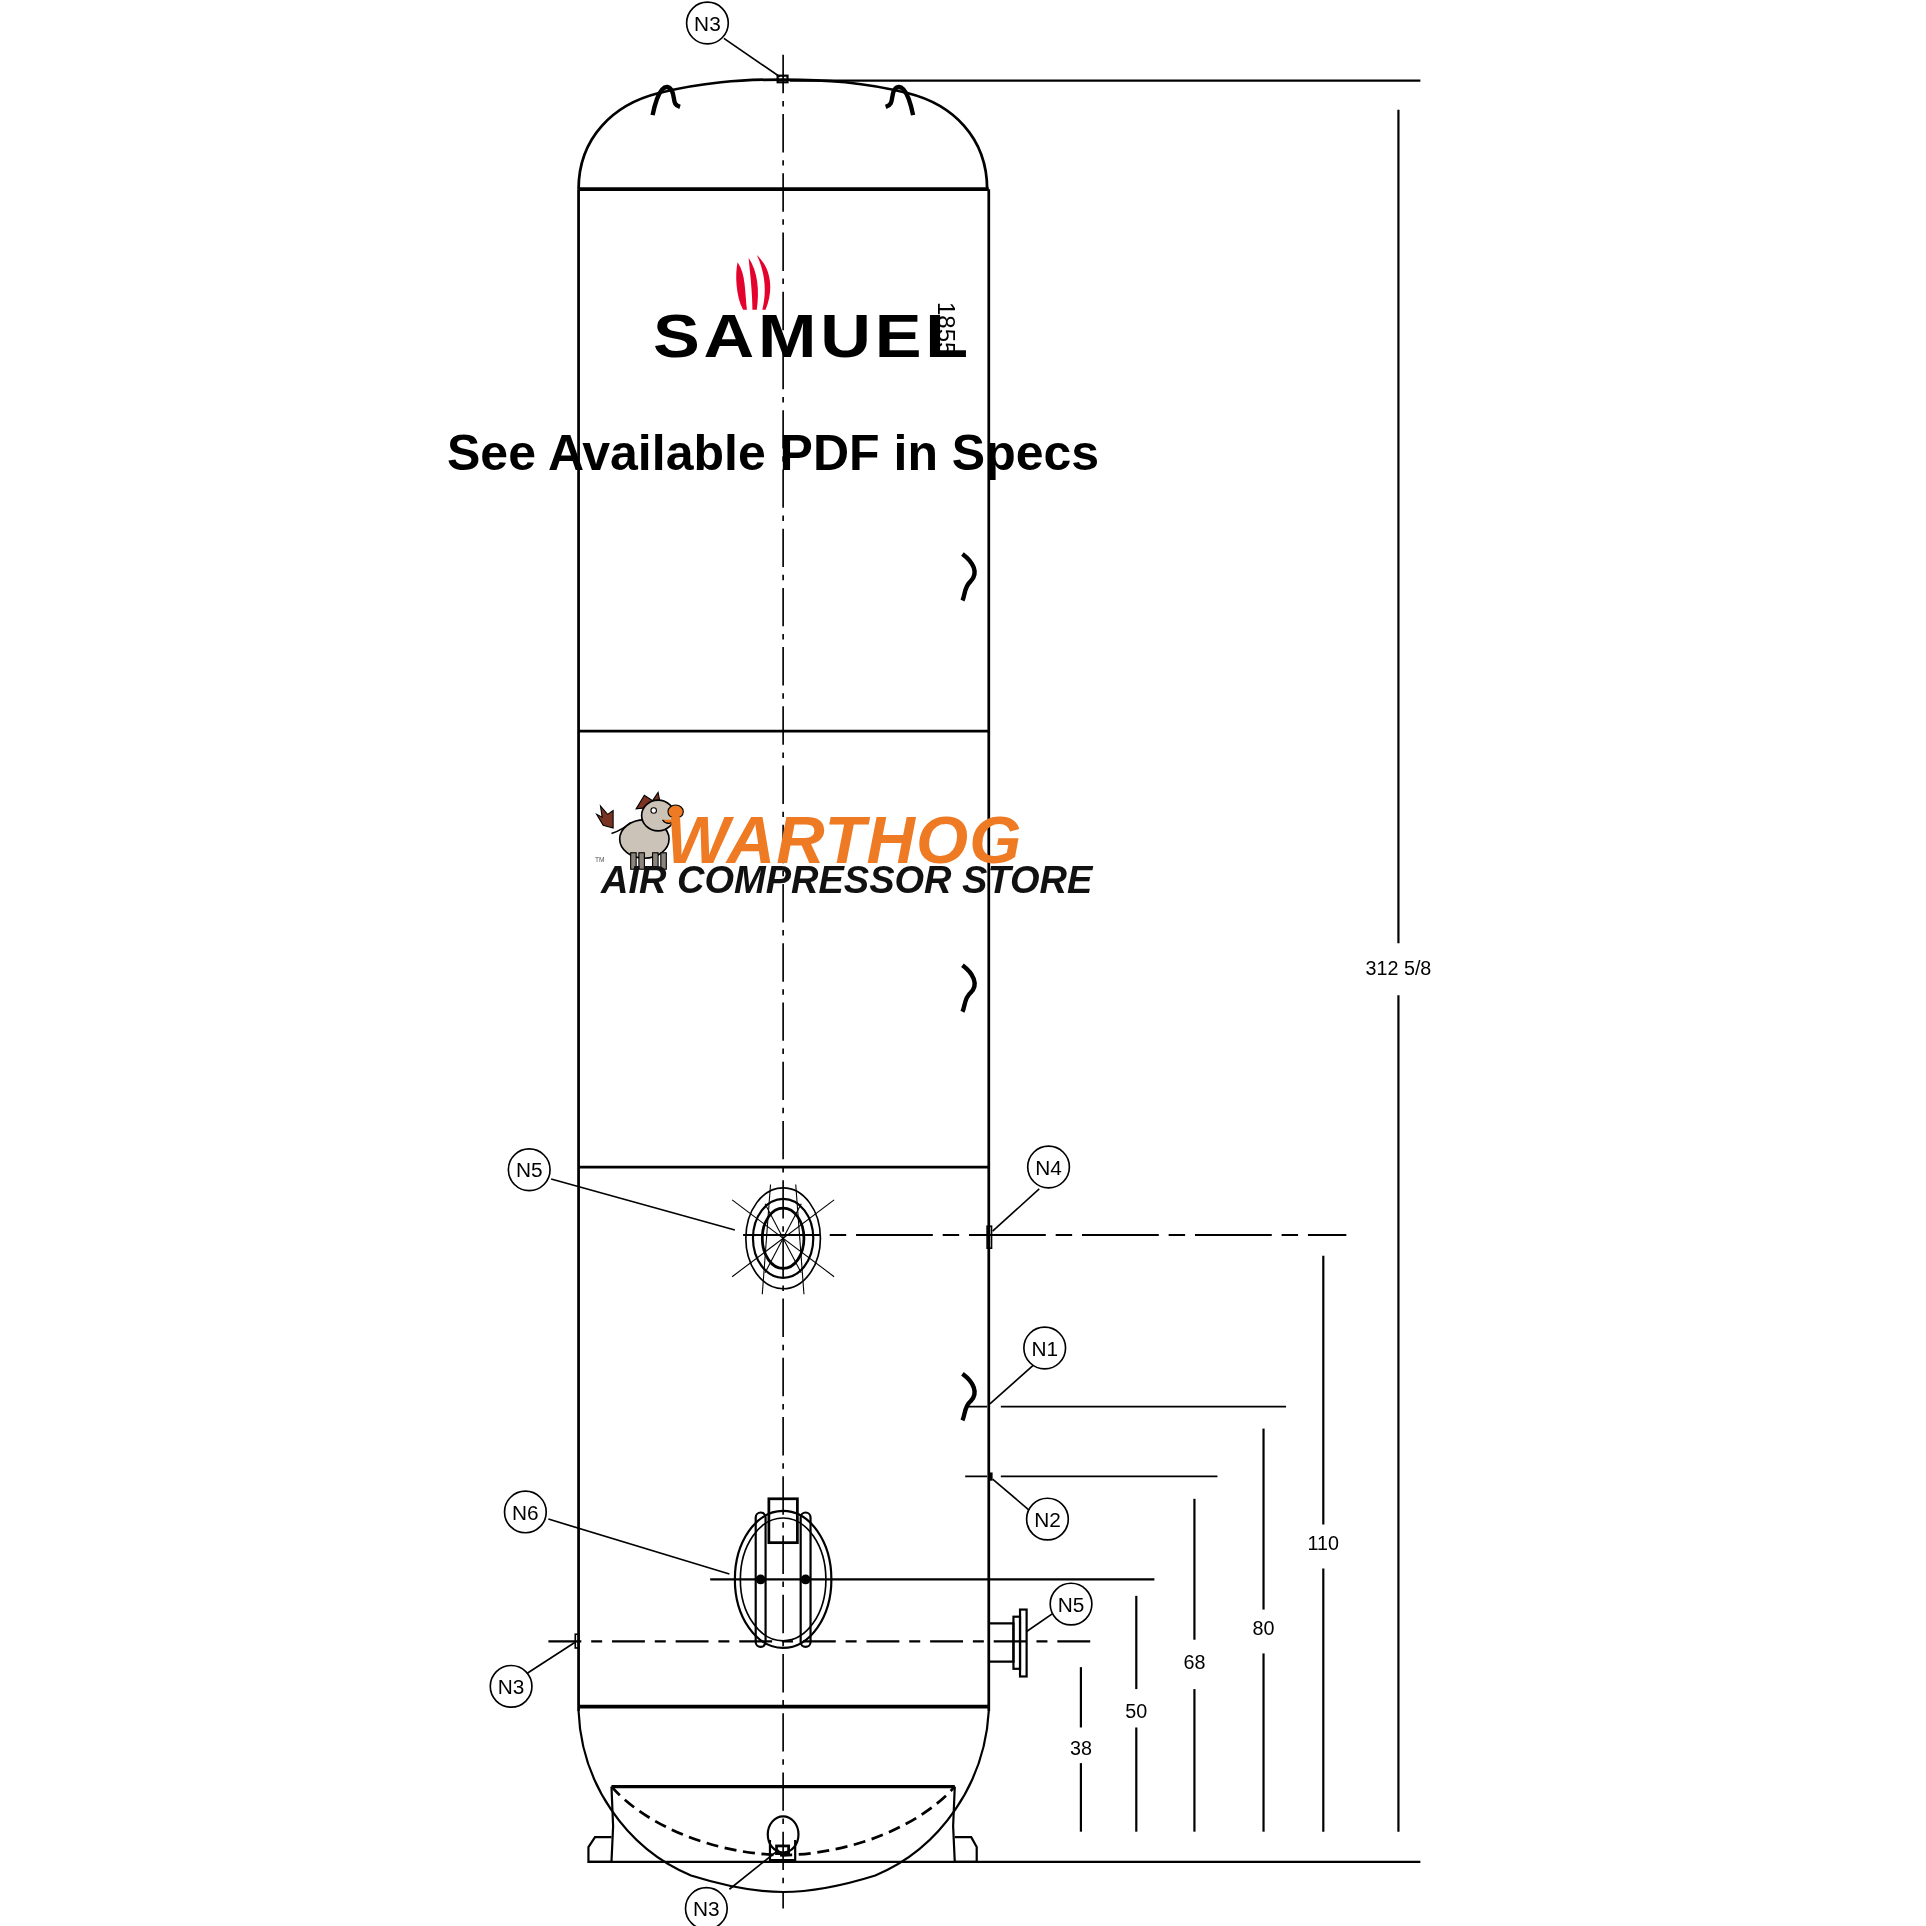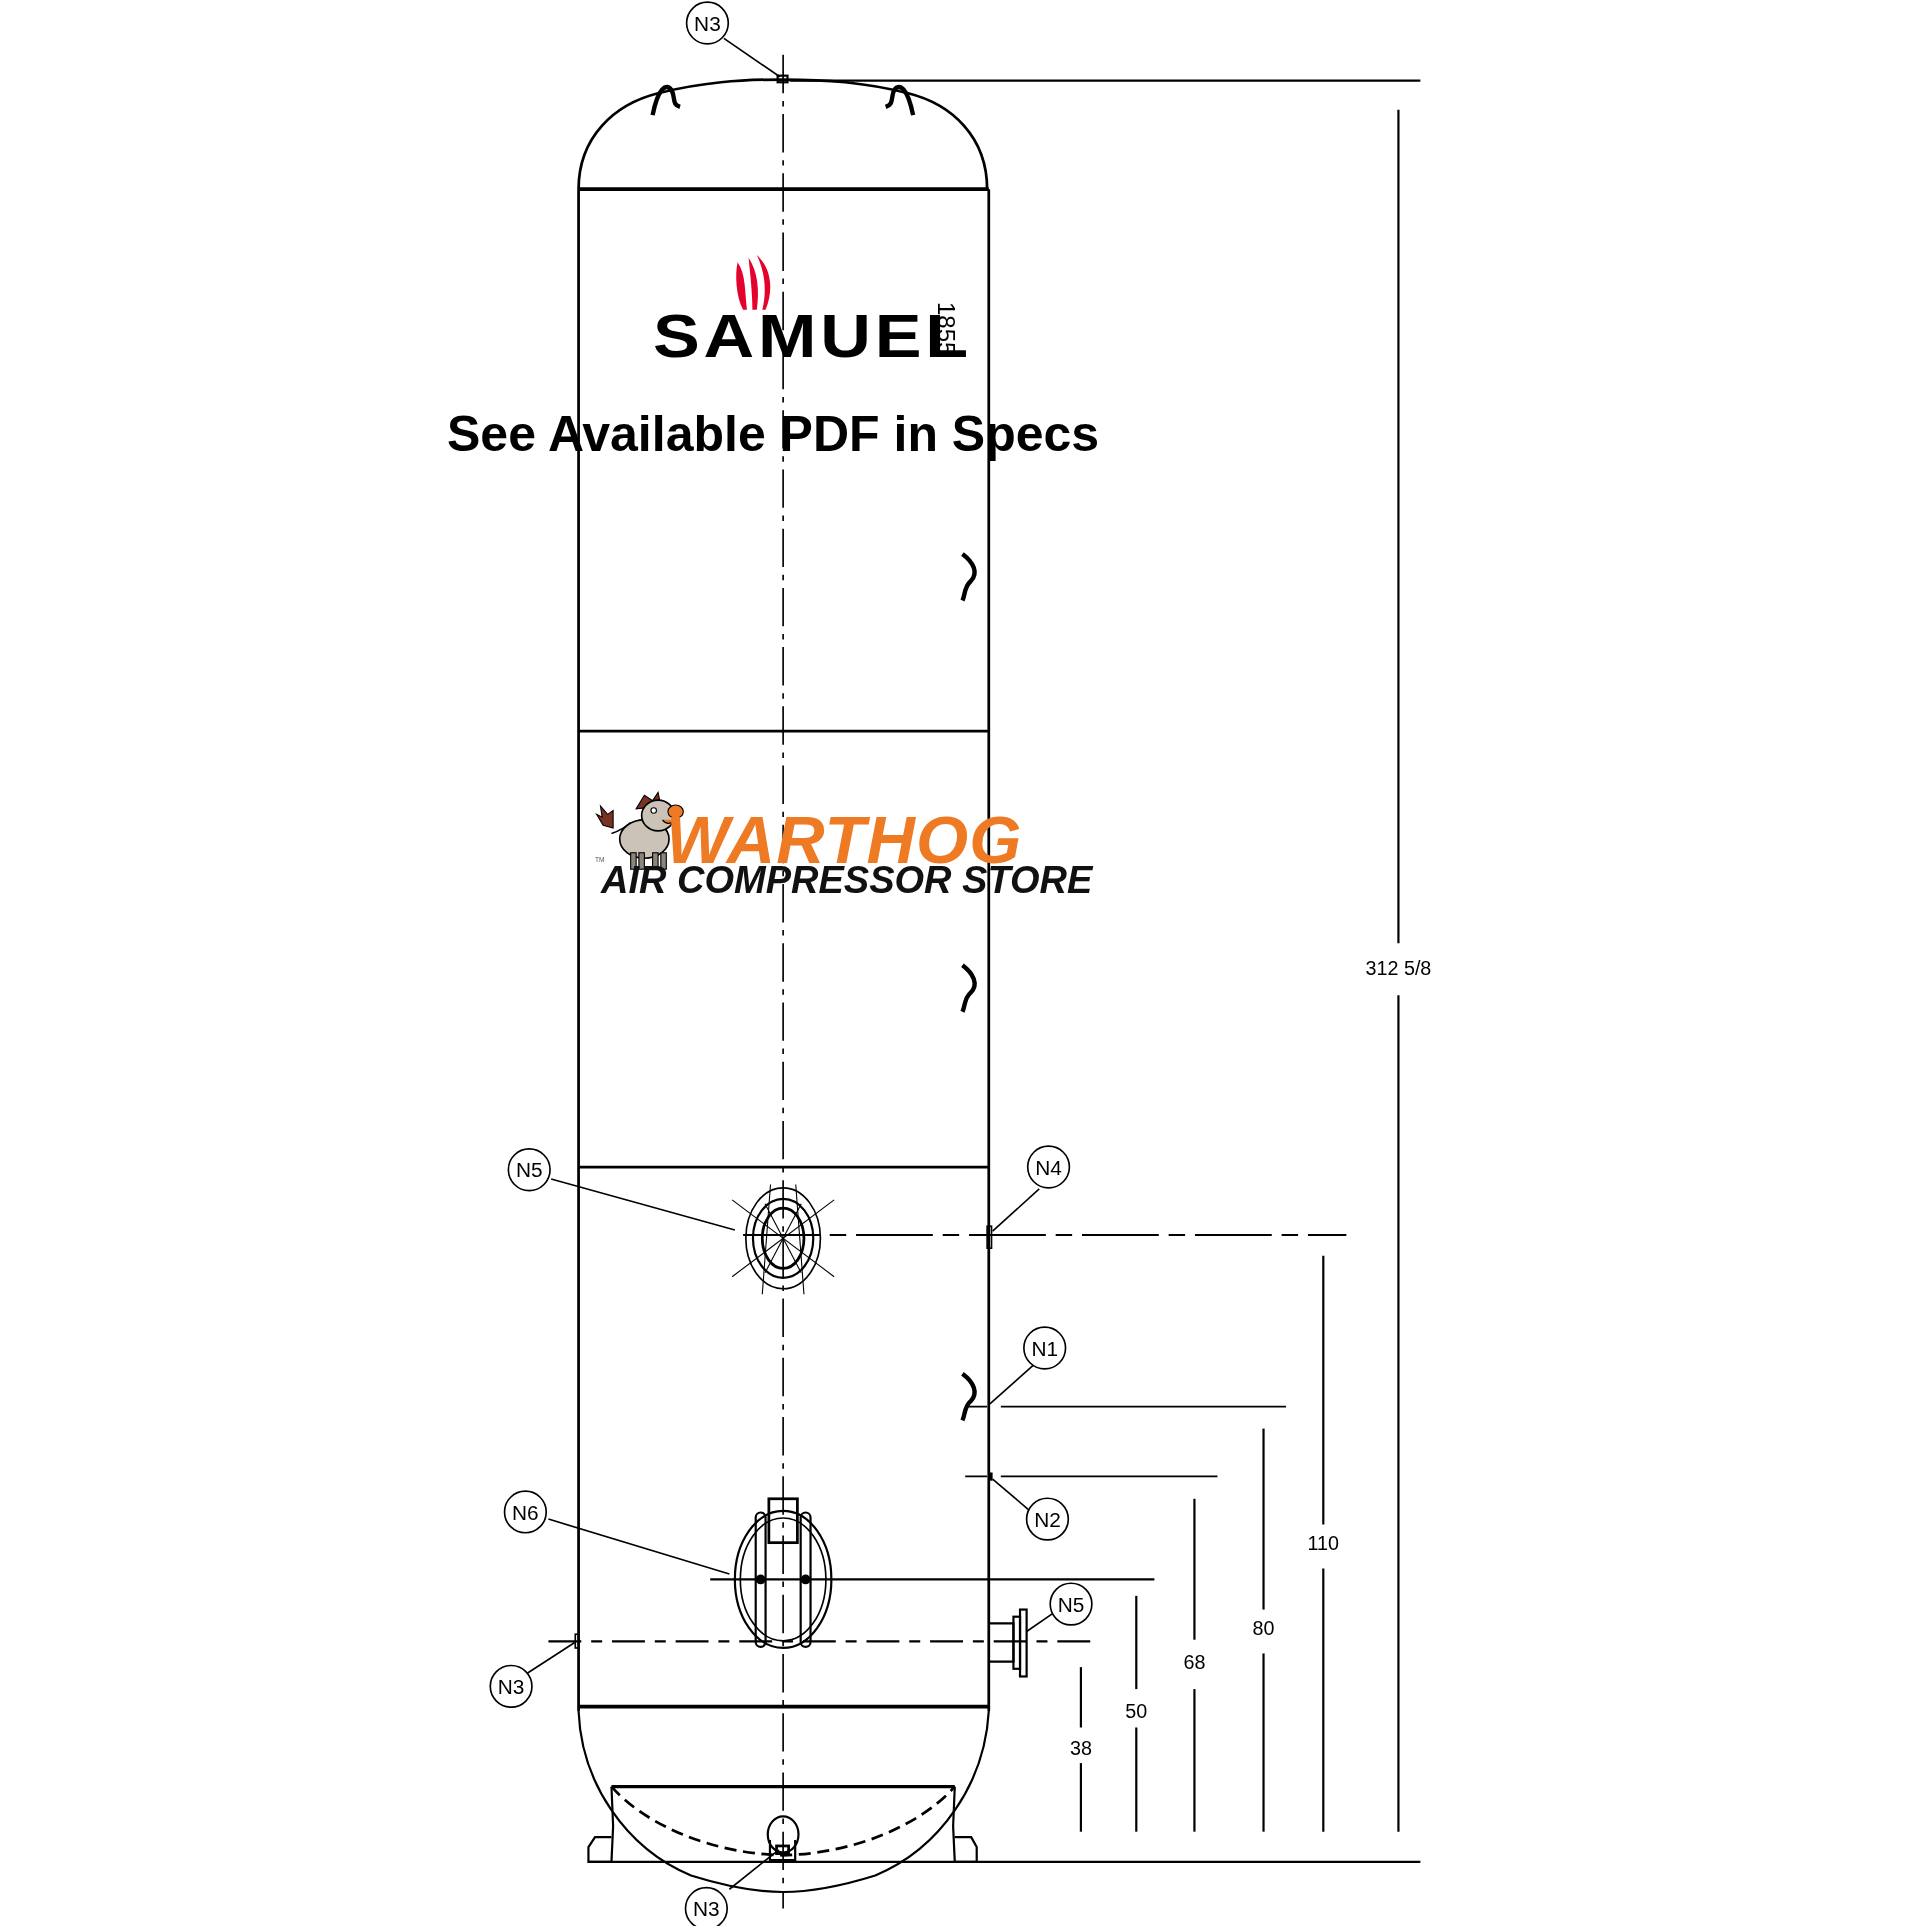--- a/index.html
+++ b/index.html
@@ -4,21 +4,21 @@
 <style>
   html,body{margin:0;padding:0;background:#ffffff;}
   body{width:1926px;height:1926px;overflow:hidden;position:relative;font-family:"Liberation Sans",sans-serif;}
   svg{position:absolute;left:0;top:0;}
   .ln{stroke:#000;fill:none;}
   .lbl{font-family:"Liberation Sans",sans-serif;fill:#000;}
   .bub{fill:#fff;stroke:#000;stroke-width:3;}
   .samuel{position:absolute;left:653px;top:258px;width:329px;height:110px;}
   .samuel-word{position:absolute;left:0;top:48px;font-family:"Liberation Sans",sans-serif;font-weight:bold;font-size:61px;letter-spacing:3.3px;color:#000;transform:scaleX(1.15);transform-origin:left;line-height:1;}
   .samuel-year{position:absolute;left:307px;top:44px;font-size:24px;color:#000;transform:rotate(90deg);transform-origin:left top;font-family:"Liberation Sans",sans-serif;}
-  .notice{position:absolute;left:447px;top:409px;font-family:"Liberation Sans",sans-serif;font-weight:bold;font-size:50px;color:#000;white-space:nowrap;line-height:1;}
+  .notice{position:absolute;left:447px;top:428px;font-family:"Liberation Sans",sans-serif;font-weight:bold;font-size:50px;color:#000;white-space:nowrap;line-height:1;}
   .warthog-word{position:absolute;left:666px;top:806px;font-family:"Liberation Sans",sans-serif;font-weight:bold;font-style:italic;font-size:67px;color:#ef7a24;line-height:1;letter-spacing:1.1px;}
   .warthog-sub{position:absolute;left:601px;top:861px;font-family:"Liberation Sans",sans-serif;font-weight:bold;font-style:italic;font-size:38px;color:#111;white-space:nowrap;line-height:1;}
   .tm{position:absolute;left:595px;top:856px;font-size:6.6px;color:#555;}
 </style>
 </head>
 <body>
 
 <svg width="1926" height="1926" viewBox="0 0 3512 3512">
 
   <line class="ln" x1="1428" y1="100" x2="1428" y2="3480" stroke-width="3" stroke-dasharray="70,14,10,14"></line>

